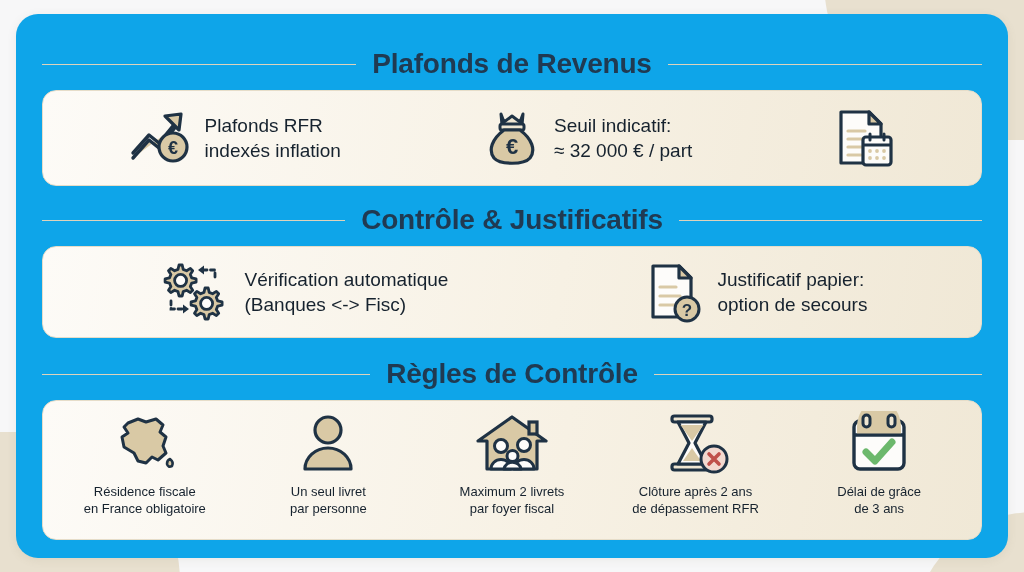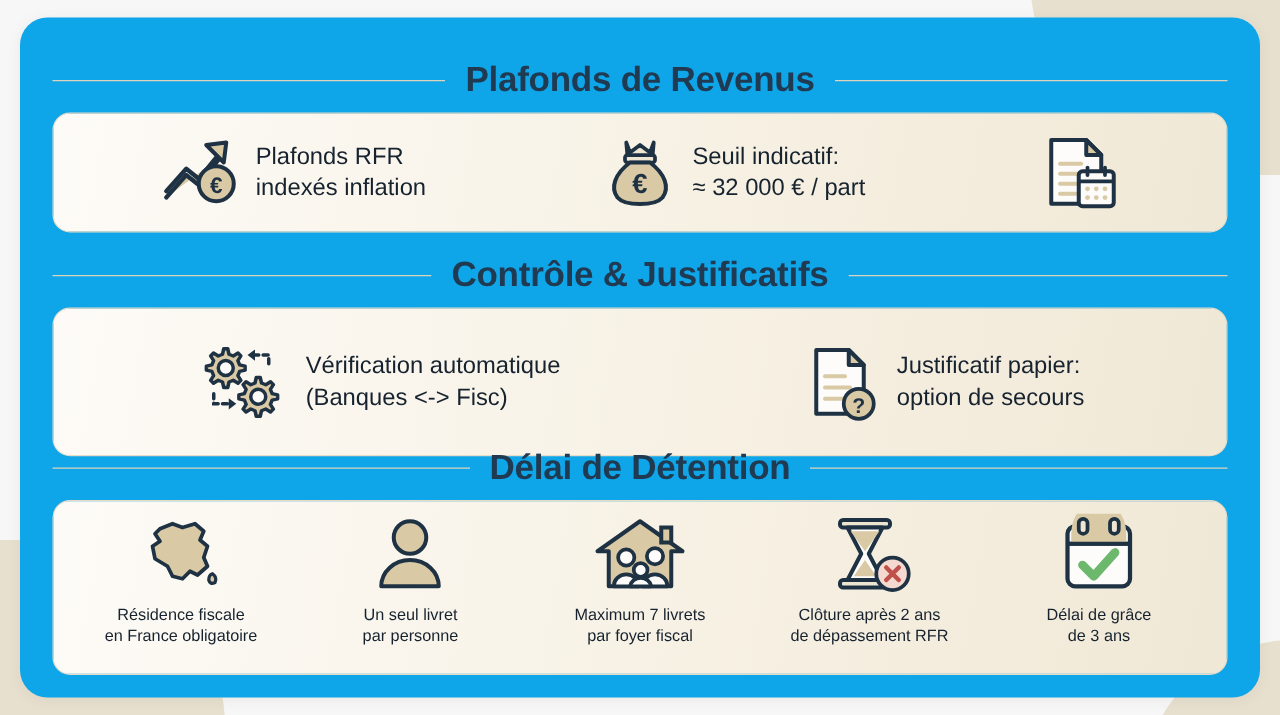--- a/index.html
+++ b/index.html
@@ -93,21 +93,21 @@
   }
 
   .panel {
     margin: 6px 26px 0 26px;
     border: 1px solid #e6ddc9;
     border-radius: 14px;
     background: linear-gradient(100deg, #fdfbf7 0%, #f7f1e4 55%, #f0e8d6 100%);
     box-sizing: border-box;
   }
   .panel-1 { height: 96px; }
-  .panel-2 { height: 119px; }
+  .panel-2 { height: 92px; }
   .panel-3 { height: 140px; }
 
   
   .row {
     display: flex;
     align-items: center;
     justify-content: space-around;
     height: 100%;
     padding: 0 14px;
     box-sizing: border-box;
@@ -271,21 +271,21 @@
 option de secours</span>
         </div>
 
       </div>
     </div>
   </div>
 
   <div class="section section-3">
     <div class="section-head">
       <div class="rule"></div>
-      <div class="section-title">Délai de Détention</div>
+      <div class="section-title">Règles de Contrôle</div>
       <div class="rule"></div>
     </div>
     <div class="panel panel-3">
       <div class="row-v">
 
         <div class="item-v">
           <span class="ic">
             <svg width="74" height="66" viewBox="0 0 74 66">
               <path d="M20 12 L30 8 L38 11 L48 8 L55 14 L52 21 L58 26 L55 35
                        L58 42 L50 49 L44 46 L38 52 L30 50 L26 42 L16 36 L14 26
@@ -314,21 +314,21 @@
               <path d="M5 30 L39 6 L73 30 L64 30 L64 58 L14 58 L14 30 Z" fill="#d9c9a5" stroke="#1f3244" stroke-width="3.2" stroke-linejoin="round"></path>
               <rect x="56" y="11" width="8" height="12" fill="#d9c9a5" stroke="#1f3244" stroke-width="3.2"></rect>
               <circle cx="28" cy="35" r="6.5" fill="#fdfcfa" stroke="#1f3244" stroke-width="3"></circle>
               <path d="M18 58 a10 9.5 0 0 1 20 0 Z" fill="#fdfcfa" stroke="#1f3244" stroke-width="3" stroke-linejoin="round"></path>
               <circle cx="51" cy="34" r="6.5" fill="#fdfcfa" stroke="#1f3244" stroke-width="3"></circle>
               <path d="M41 58 a10 9.5 0 0 1 20 0 Z" fill="#fdfcfa" stroke="#1f3244" stroke-width="3" stroke-linejoin="round"></path>
               <circle cx="39.5" cy="45" r="5.5" fill="#fdfcfa" stroke="#1f3244" stroke-width="3"></circle>
               <path d="M31 58 a8.6 8 0 0 1 17 0 Z" fill="#fdfcfa" stroke="#1f3244" stroke-width="3" stroke-linejoin="round"></path>
             </svg>
           </span>
-          <span class="txt">Maximum 7 livrets
+          <span class="txt">Maximum 2 livrets
 par foyer fiscal</span>
         </div>
 
         <div class="item-v">
           <span class="ic">
             <svg width="74" height="66" viewBox="0 0 74 66">
               <rect x="13" y="5" width="40" height="6" rx="2.5" fill="#efe6d2" stroke="#1f3244" stroke-width="3.2"></rect>
               <rect x="13" y="53" width="40" height="6" rx="2.5" fill="#efe6d2" stroke="#1f3244" stroke-width="3.2"></rect>
               <path d="M19 11 L47 11 L36 32 L47 53 L19 53 L30 32 Z" fill="#fdfcfa" stroke="#1f3244" stroke-width="3.2" stroke-linejoin="round"></path>
               <path d="M21.5 14 L44.5 14 L33 30 Z" fill="#d9c9a5"></path>

